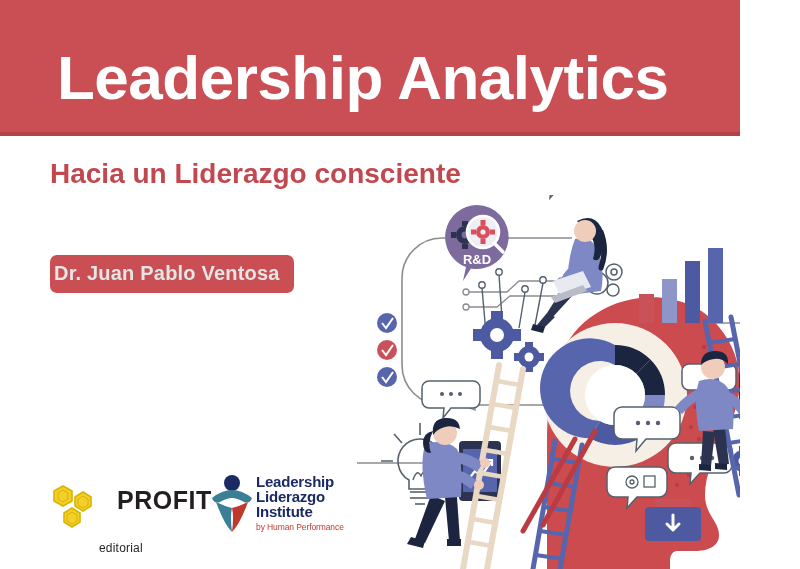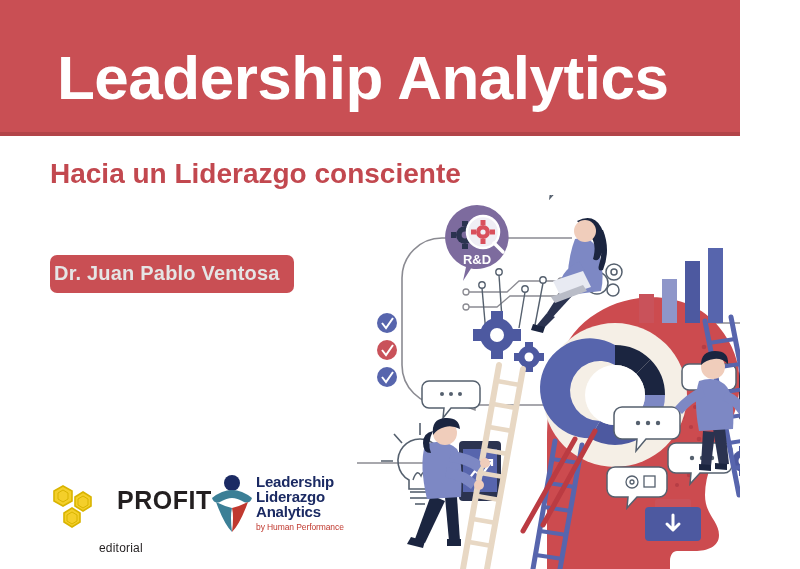--- a/index.html
+++ b/index.html
@@ -557,18 +557,18 @@
   <div class="logo-lai">
     <svg width="44" height="60" viewBox="0 0 44 60" xmlns="http://www.w3.org/2000/svg">
       <circle cx="22" cy="9" r="8" fill="#1b2a63"></circle>
       <path d="M2 24 q10 -8 20 -8 q10 0 20 8 q-2 6 -8 4 q-7 -4 -12 -4 q-5 0 -12 4 q-6 2 -8 -4 z" fill="#3b7f96"></path>
       <path d="M6 28 q8 22 16 30 q-2 -16 0 -24 q-8 -2 -16 -6 z" fill="#3b7f96"></path>
       <path d="M38 28 q-8 22 -16 30 q2 -16 0 -24 q8 -2 16 -6 z" fill="#c0392f"></path>
     </svg>
     <div class="lai-text">
       <span class="lai-line">Leadership</span>
       <span class="lai-line">Liderazgo</span>
-      <span class="lai-line">Analytics</span>
+      <span class="lai-line">Institute</span>
     </div>
     <div class="lai-tag">by Human Performance</div>
   </div>
 
 </div>
 
 </body></html>

